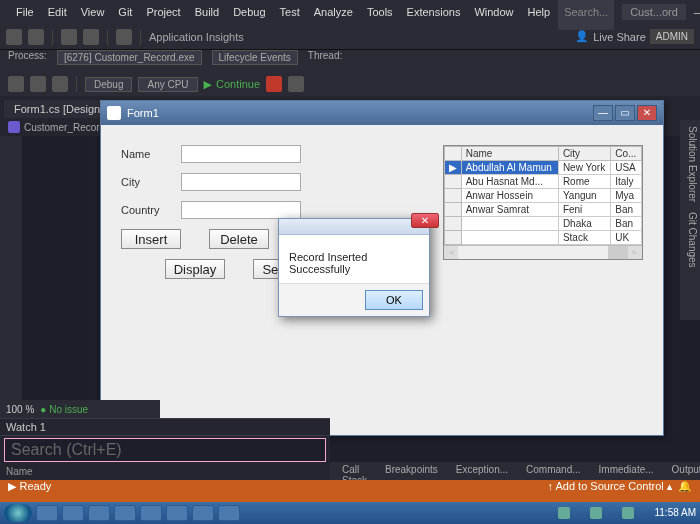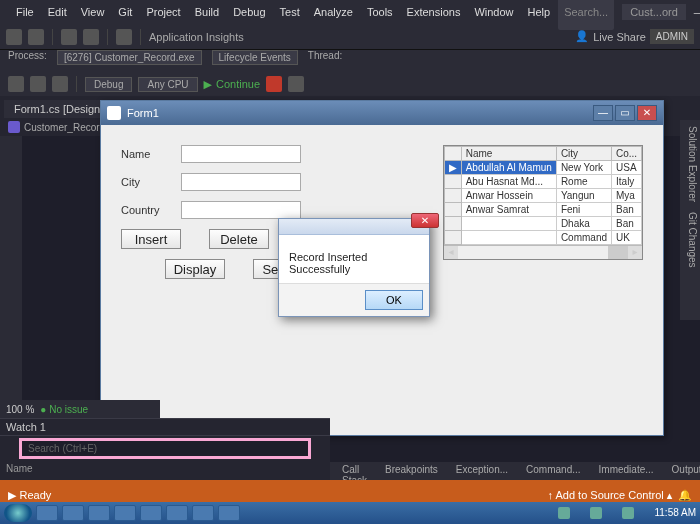--- a/index.html
+++ b/index.html
@@ -87,28 +87,28 @@
   .msgbox .msg-foot { padding:6px; text-align:right; border-top:1px solid #ddd; background:#f3f3f3; }
   .msgbox .msg-foot button { width:58px; height:20px; background:linear-gradient(#dceeff,#b6d8f6); border:1px solid #5a8ec7; font-size:11px; }
 
   
   .bottomdock { position:absolute; bottom:44px; right:0; left:330px; height:18px; background:#2b2b36; display:flex; gap:2px; padding:0 4px; font-size:10px; }
   .bottomdock .dtab { padding:2px 8px; background:#2b2b36; color:#aaa; }
 
   
   .watch { position:absolute; left:0; bottom:44px; width:330px; height:62px; background:#252530; border-top:1px solid #3a3a46; }
   .watch .wtitle { padding:2px 6px; color:#ccc; font-size:11px; border-bottom:1px solid #3a3a46; }
-  .watch .wsearch { margin:2px 19px; background:#1e1e2a; padding:2px 6px; color:#666; font-size:10px; border:3px solid #f9a8d4; }
+  .watch .wsearch { margin:2px 4px; background:#1e1e2a; padding:2px 6px; color:#666; font-size:16px; border:1px solid #f9a8d4; }
   .watch .whead { padding:2px 6px; color:#999; font-size:10px; }
 
   .noissues { position:absolute; left:0; bottom:106px; width:160px; height:18px; background:#2b2b36; color:#4caf50; font-size:10px; padding:2px 6px; display:flex; gap:6px; align-items:center; }
   .zoom { color:#ccc; }
 
   
-  .statusbar { position:absolute; left:0; right:0; bottom:22px; height:22px; background:#c75c1c; display:flex; align-items:flex-end; padding:0 8px; color:#fff; font-size:11px; }
+  .statusbar { position:absolute; left:0; right:0; bottom:22px; height:22px; background:#c75c1c; display:flex; align-items:flex-start; padding:0 8px; color:#fff; font-size:11px; }
   .statusbar .r { margin-left:auto; display:flex; align-items:center; gap:6px; }
 
   
   .taskbar { position:absolute; left:0; right:0; bottom:0; height:22px; background:linear-gradient(#3a6ea5,#245089); display:flex; align-items:center; padding:0 4px; gap:4px; }
   .start { width:28px; height:18px; border-radius:9px; background:radial-gradient(circle,#7cc,#158 70%); }
   .task-icon { width:22px; height:16px; background:#4a7ab0; border:1px solid #2a5a90; border-radius:2px; }
   .tray { margin-left:auto; display:flex; align-items:flex-start; gap:20px; color:#fff; font-size:10px; }
   .tray .t { width:12px;height:12px;background:#6a9; border-radius:2px; }
 </style>
 </head>
@@ -266,21 +266,21 @@
             </tr>
         <tr>
               <td class="rowhead"></td>
               <td></td>
               <td>Dhaka</td>
               <td>Ban</td>
             </tr>
         <tr>
               <td class="rowhead"></td>
               <td></td>
-              <td>Command</td>
+              <td>Stack</td>
               <td>UK</td>
             </tr>
       </tbody>
         </table>
       <div class="grid-scroll">
         <div class="grid-arrow">◂</div>
         <div class="thumb"></div>
         <div class="grid-arrow">▸</div>
       </div>
     </div>

